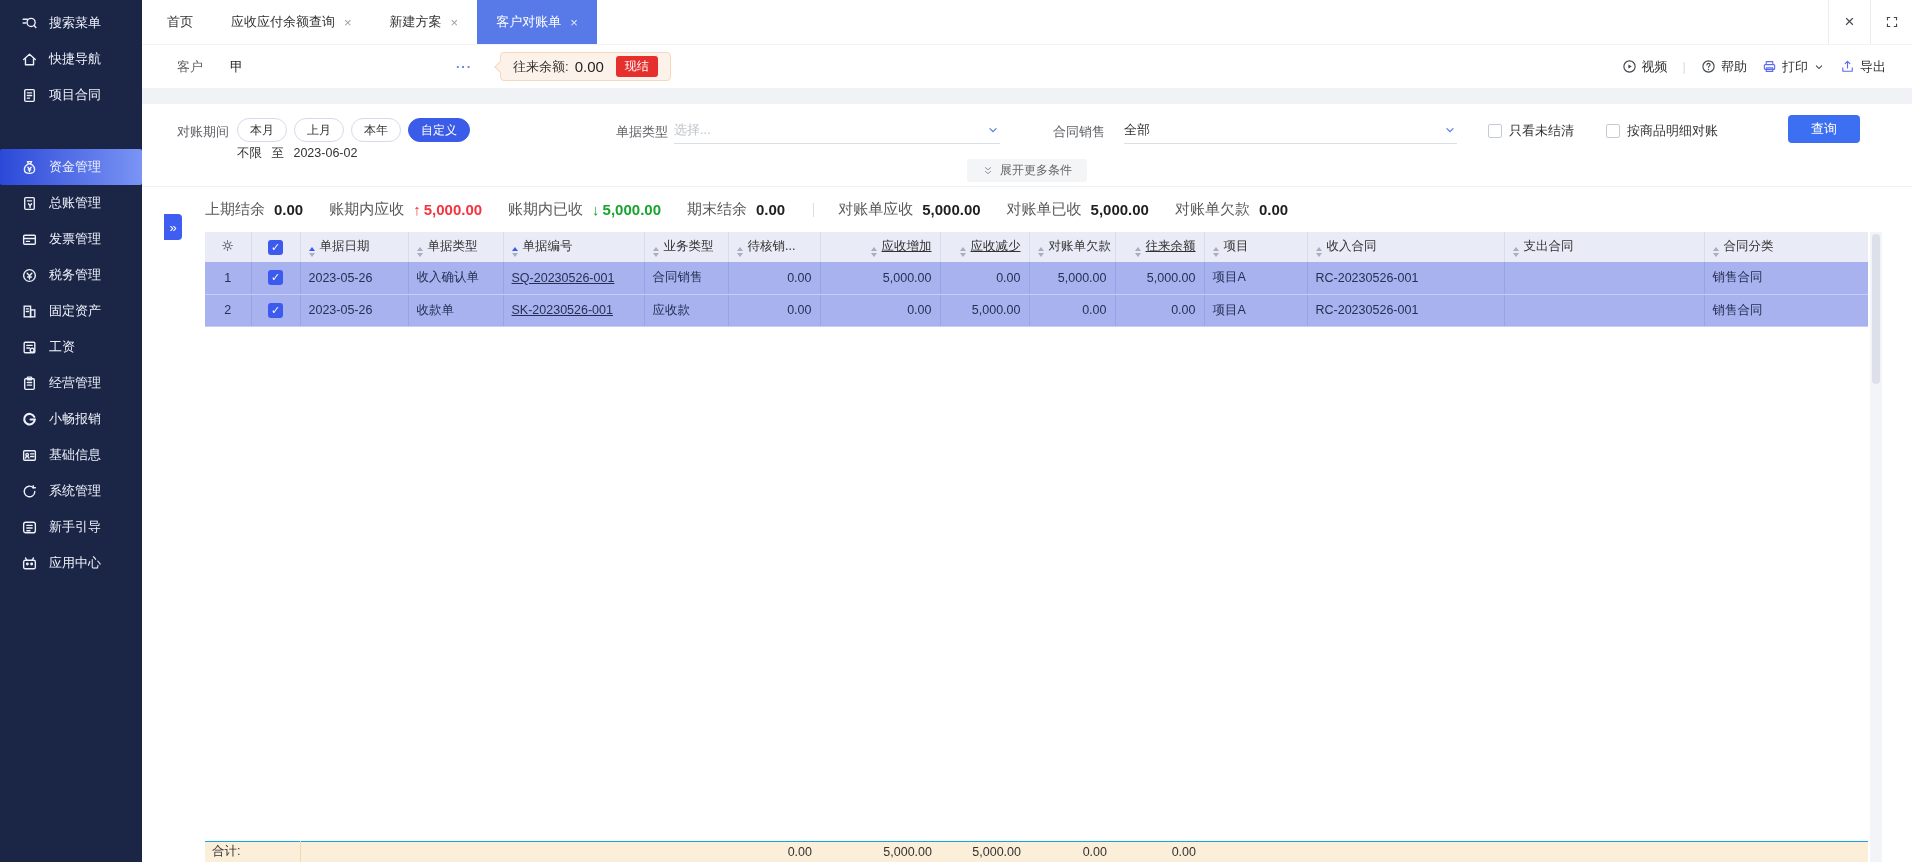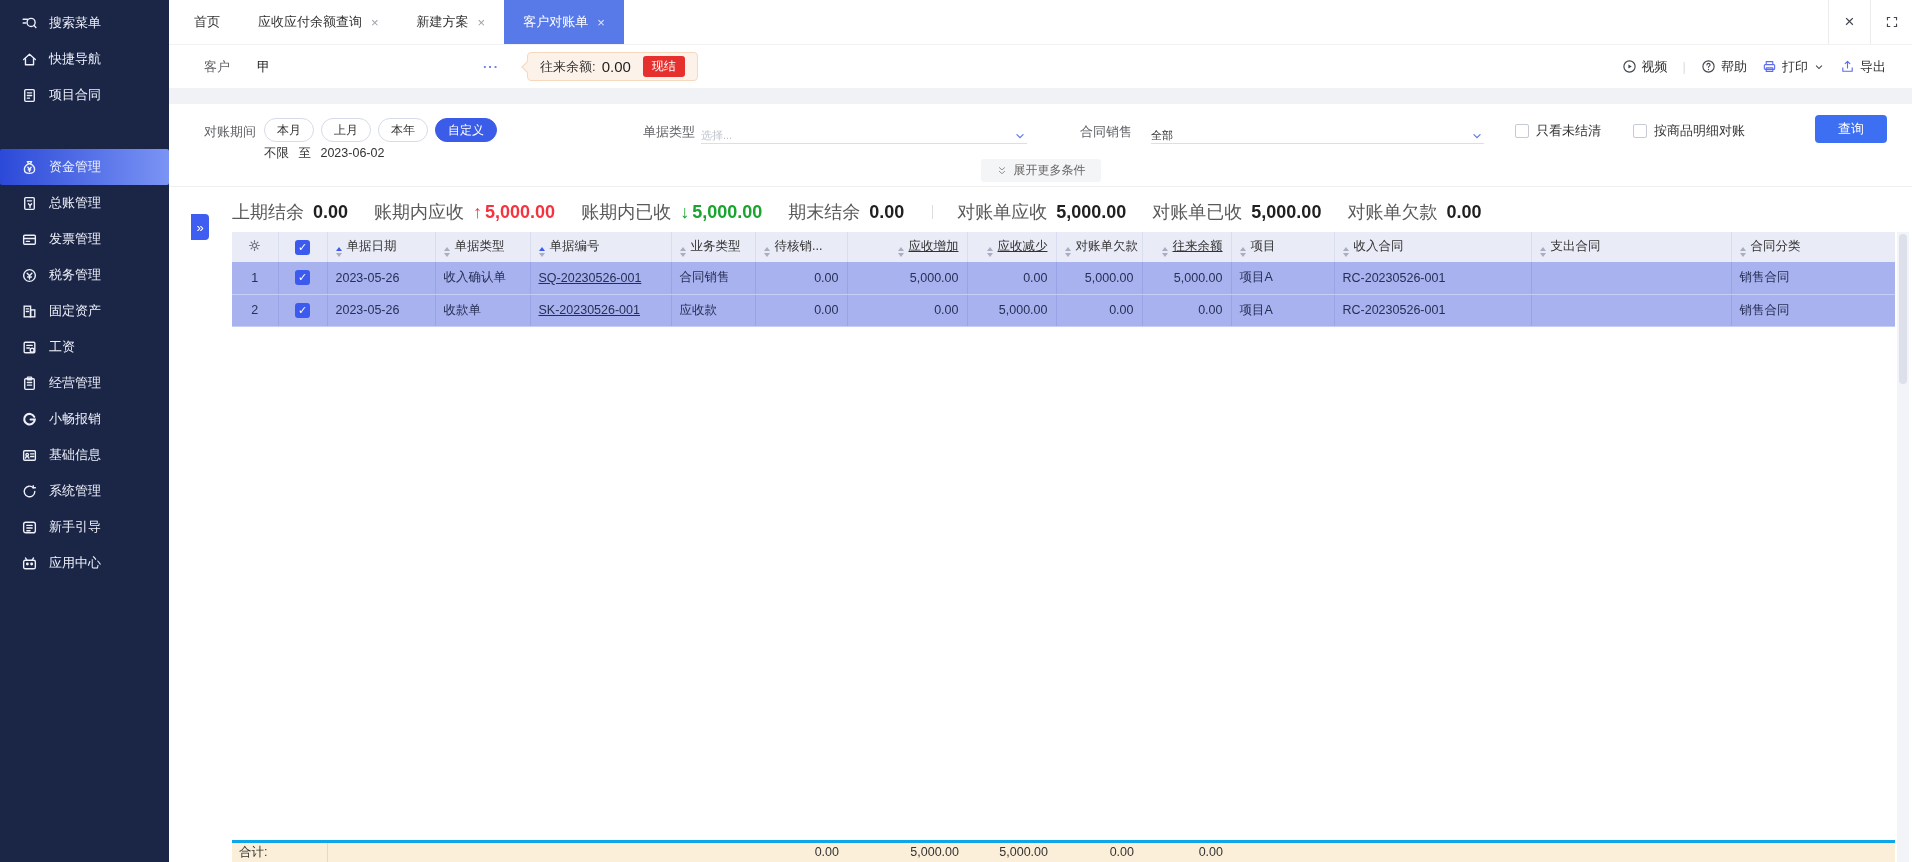--- a/index.html
+++ b/index.html
@@ -1,21 +1,21 @@
 <!DOCTYPE html>
 <html><head>
 <meta charset="utf-8">
 <style>
   * { margin:0; padding:0; box-sizing:border-box; }
   html,body { width:1912px; height:862px; overflow:hidden; background:#fff;
     font-family:"Liberation Sans","DejaVu Sans",sans-serif; }
   .app { display:flex; width:100%; height:100%; }
 
   
-  .sidebar { width:169px; flex-shrink:0; background:#1b2647; padding-top:5px; }
+  .sidebar { width:142px; flex-shrink:0; background:#1b2647; padding-top:5px; }
   .side-item { height:36px; display:flex; align-items:center; gap:11px;
     padding-left:21px; color:#eef1fa; font-size:13px; cursor:pointer; }
   .side-item.active { background:linear-gradient(90deg,#2b49d8 0%,#7b94f5 100%); border-radius:2px;margin-top:36px; }
   .s-icon { width:17px; height:17px; display:inline-flex; color:#eef1fa; flex-shrink:0; }
   .s-icon svg { width:100%; height:100%; }
 
   
   .main { flex:1; min-width:0; display:flex; flex-direction:column; background:#fff; }
 
   
@@ -60,22 +60,22 @@
   
   .filterbar { height:55px; position:relative; background:#fff; }
   .f-label { position:absolute; font-size:13px; color:#606266; top:19px; }
   .pills { position:absolute; left:95px; top:14px; display:flex; gap:7px; }
   .pill { height:24px; display:inline-flex; align-items:center; padding:0 12px;
     border-radius:12px; border:1px solid #d5dbe8; background:#fff; font-size:12px;
     color:#333; cursor:pointer; }
   .pill.active { background:#3b5ce8; border-color:#3b5ce8; color:#fff; }
   .date-line { position:absolute; left:95px; top:41px; font-size:12.5px; color:#333; }
   .date-line span { margin-right:6px; cursor:pointer; }
-  .f-field { position:absolute; top:12px; height:28px; display:flex; align-items:flex-end;
-    border-bottom:1px solid #dcdfe6; font-size:11px; cursor:pointer; }
+  .f-field { position:absolute; top:12px; height:28px; display:flex; align-items:center;
+    border-bottom:1px solid #dcdfe6; font-size:13px; cursor:pointer; }
   .f-field .placeholder { color:#bfc4cc; }
   .f-field .value { color:#333; }
   .f-field .chev { margin-left:auto; width:14px; height:14px; color:#5b7be8; }
   .f-field .chev svg { width:100%; height:100%; }
   .f-check { position:absolute; top:18px; display:flex; align-items:center; gap:7px;
     font-size:13px; color:#333; cursor:pointer; }
   .fcb { width:14px; height:14px; border:1px solid #c6cad4; border-radius:2px; background:#fff; }
   .query-btn { position:absolute; left:1646px; top:11px; width:72px; height:28px;
     background:#3d6ff2; color:#fff; font-size:13px; border:none; border-radius:4px; cursor:pointer; }
 
@@ -85,21 +85,21 @@
   .expand-btn { display:flex; align-items:center; gap:6px; background:#f4f5f7;
     border:none; border-radius:3px; padding:0 15px; height:23px; font-size:12px;
     color:#666; cursor:pointer; }
   .expand-btn .e-icon { width:12px; height:12px; color:#8a9099; display:inline-flex; }
   .expand-btn .e-icon svg { width:100%; height:100%; }
 
   
   .content { flex:1; position:relative; background:#fff; }
 
   .summary { position:absolute; left:63px; top:13px; display:flex; align-items:center;
-    font-size:18px; }
+    font-size:15px; }
   .sum-item { display:flex; align-items:center; margin-right:26px; }
   .sum-item .sl { color:#595959; margin-right:9px; }
   .sum-item .svl { color:#1f1f1f; font-weight:bold; }
   .sum-item .up { color:#f5333f; }
   .sum-item .down { color:#18a42e; }
   .sum-div { width:1px; height:14px; background:#ddd; margin:0 24px 0 2px; }
 
   .expander-tab { position:absolute; left:22px; top:27px; width:18px; height:26px;
     background:#3f5df1; color:#fff; border-radius:0 4px 4px 0; display:flex;
     align-items:center; justify-content:center; font-size:13px; cursor:pointer; }
@@ -127,21 +127,21 @@
   th.asc .tri-up { border-bottom-color:#3d5bf0; }
   .cb { width:15px; height:15px; background:#3c5bee; border-radius:3px;
     display:inline-flex; align-items:center; justify-content:center; color:#fff;
     font-size:11px; line-height:1; cursor:pointer; }
   .gear { width:15px; height:15px; color:#6b7080; display:inline-flex; cursor:pointer; }
   .gear svg { width:100%; height:100%; }
 
   .totals { position:absolute; left:63px; bottom:0; width:1663px; }
   .totals table { width:100%; border-collapse:collapse; table-layout:fixed; font-size:12.5px; }
   .totals td { height:21px; background:#fcefd9; color:#333; padding:0 8px;
-    border-top:3px solid #0ea5e9; white-space:nowrap; }
+    border-top:1px solid #0ea5e9; white-space:nowrap; }
   .totals td.r { text-align:right; }
   .totals td.lbl { border-right:1px solid #ecd9b8; padding-left:7px; }
 
   .scroll-track { position:absolute; left:1728px; top:45px; bottom:0; width:12px;
     background:#f3f4f7; }
   .scroll-thumb { position:absolute; left:2px; top:2px; width:8px; height:150px;
     background:#dde0ea; border-radius:4px; cursor:pointer; }
 </style>
 </head>
 <body>

